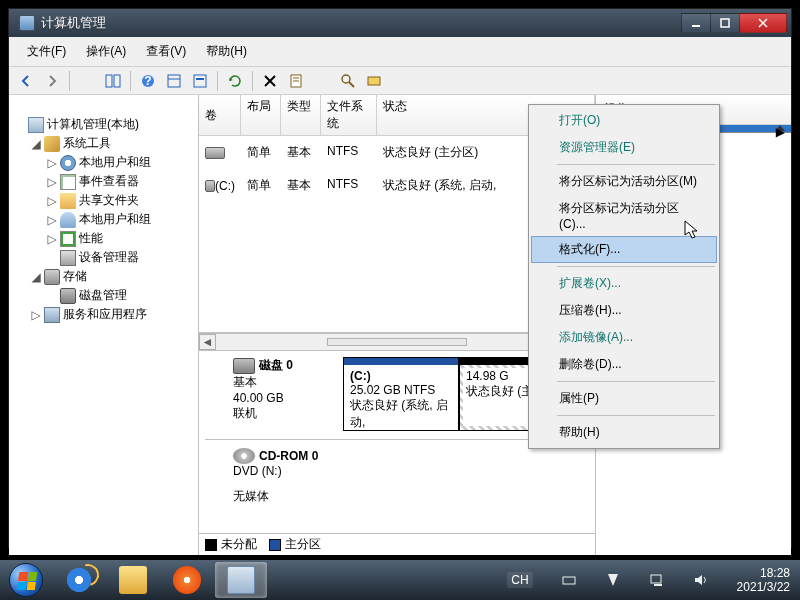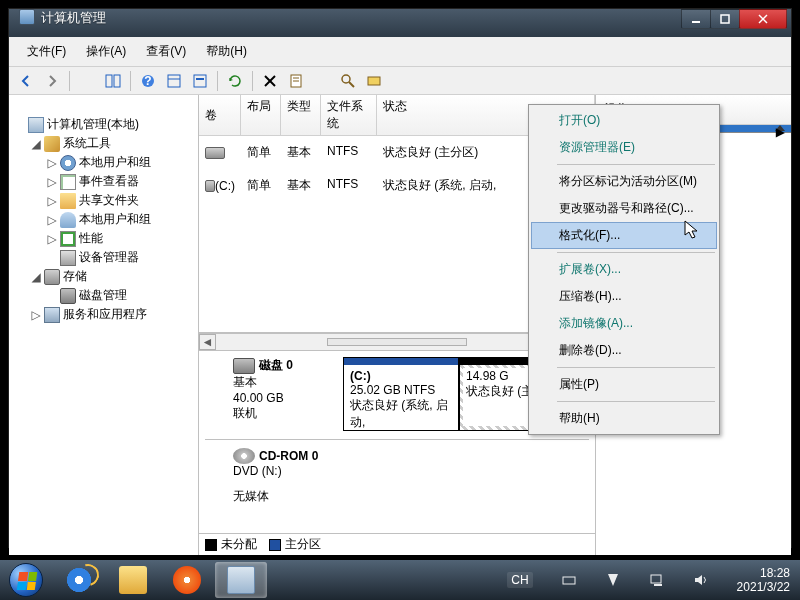--- a/index.html
+++ b/index.html
@@ -2,21 +2,21 @@
 <html><head>
 <meta charset="utf-8">
 <style>
 * { margin: 0; padding: 0; box-sizing: border-box; font-family: "Microsoft YaHei", "Segoe UI", Tahoma, sans-serif; font-size: 12px; }
 body { width: 800px; height: 600px; background: #000; overflow: hidden; position: relative; }
 
 
 .window { position: absolute; left: 8px; top: 8px; width: 784px; height: 540px; background: #fff; border: 1px solid #222; box-shadow: 0 0 8px rgba(0,0,0,0.5); }
 
 
-.titlebar { height: 28px; background: linear-gradient(to bottom, #4a5a6a 0%, #2d3a47 100%); display: flex; align-items: flex-start; padding: 0 4px; color: #fff; }
+.titlebar { height: 28px; background: linear-gradient(to bottom, #4a5a6a 0%, #2d3a47 100%); display: flex; align-items: center; padding: 0 4px; color: #fff; }
 .titlebar .appicon { width: 16px; height: 16px; margin: 0 6px; background: linear-gradient(to bottom, #a8c8e8 0%, #6090c0 100%); border: 1px solid #405060; border-radius: 2px; }
 .titlebar .title { flex: 1; font-size: 13px; color: #fff; text-shadow: 0 1px 1px rgba(0,0,0,0.5); }
 .win-btns { display: flex; gap: 0; }
 .win-btn { width: 30px; height: 20px; background: linear-gradient(to bottom, #5a6a7a 0%, #3a4a5a 100%); border: 1px solid rgba(0,0,0,0.4); border-radius: 0 0 2px 2px; color: #fff; display: flex; align-items: center; justify-content: center; margin-left: -1px; }
 .win-btn.close { background: linear-gradient(to bottom, #e05050 0%, #c02020 100%); width: 48px; }
 .win-btn svg { width: 10px; height: 10px; }
 
 
 .menubar { height: 30px; background: #f0f0f0; border-bottom: 1px solid #d0d0d0; display: flex; align-items: center; padding: 0 8px; gap: 0; }
 .menubar .menu-item { padding: 2px 10px; cursor: default; }
@@ -432,21 +432,21 @@
       <div class="right-arrow">▶</div>
     </div>
   </div>
 </div>
 
 <div class="ctx-menu">
   <div class="ctx-item disabled">打开(O)</div>
   <div class="ctx-item disabled">资源管理器(E)</div>
   <div class="ctx-sep"></div>
   <div class="ctx-item">将分区标记为活动分区(M)</div>
-  <div class="ctx-item">更改驱动器号和路径(C)...</div>
+  <div class="ctx-item">将分区标记为活动分区(C)...</div>
   <div class="ctx-item hover">格式化(F)...</div>
   <div class="ctx-sep"></div>
   <div class="ctx-item disabled">扩展卷(X)...</div>
   <div class="ctx-item">压缩卷(H)...</div>
   <div class="ctx-item disabled">添加镜像(A)...</div>
   <div class="ctx-item">删除卷(D)...</div>
   <div class="ctx-sep"></div>
   <div class="ctx-item">属性(P)</div>
   <div class="ctx-sep"></div>
   <div class="ctx-item">帮助(H)</div>

